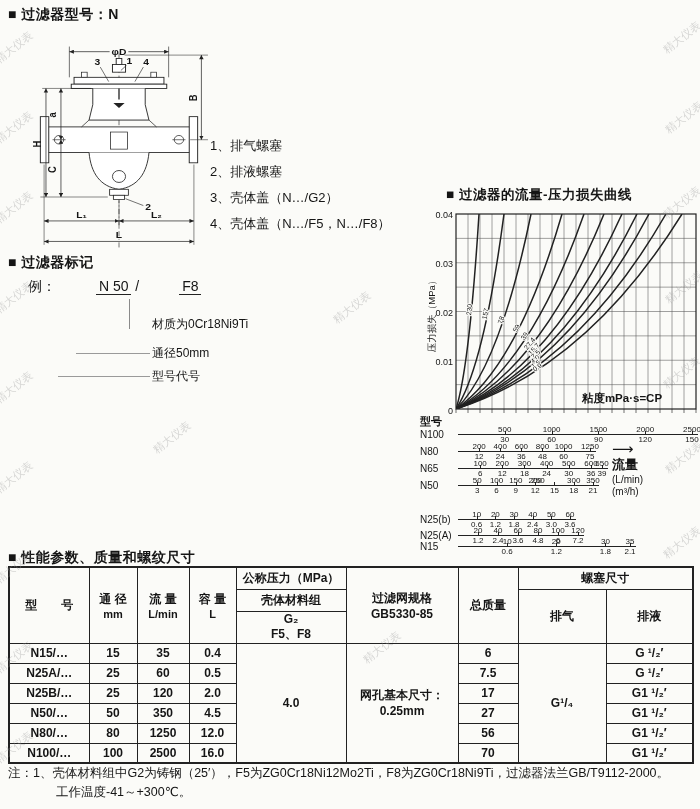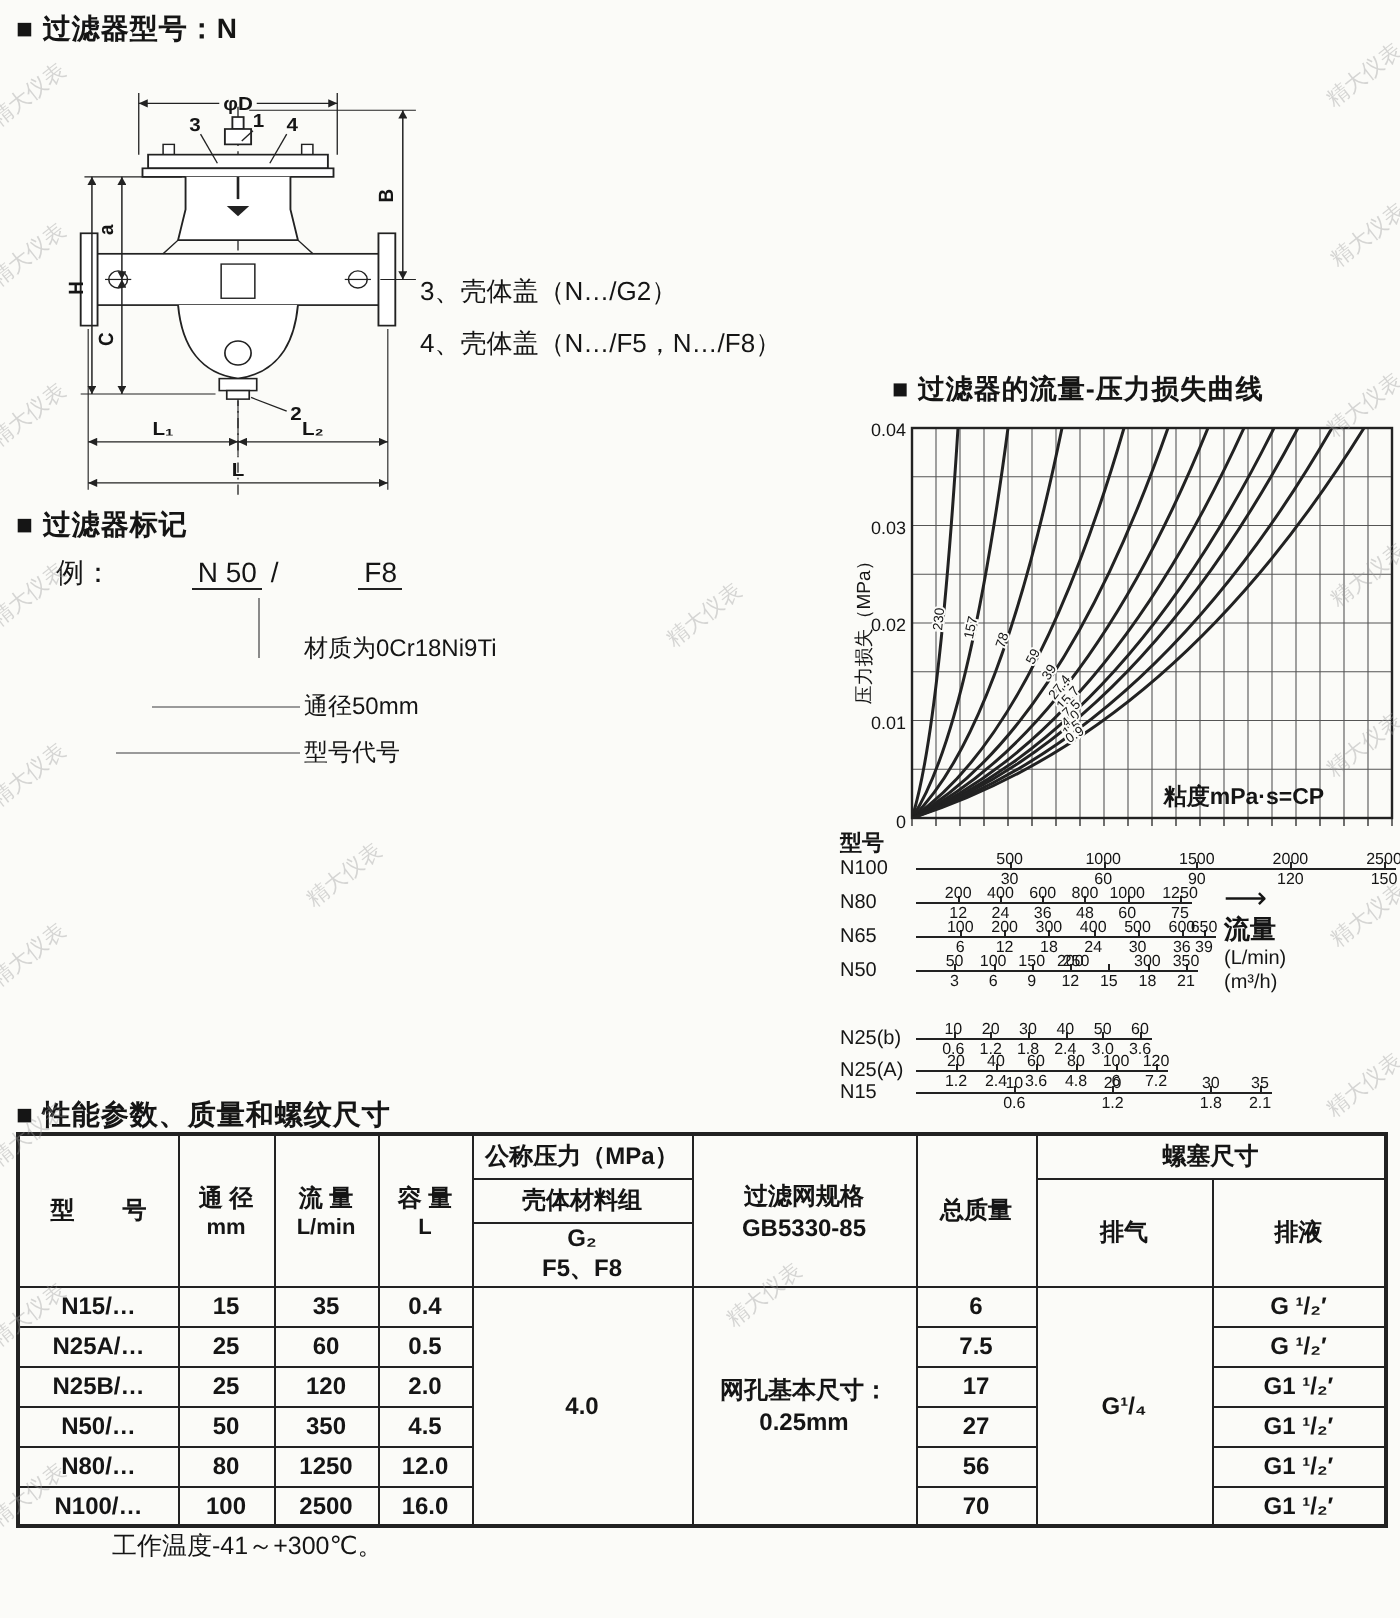--- a/index.html
+++ b/index.html
@@ -142,20 +142,22 @@
     <text transform="rotate(-90 27 124)" x="27" y="124">H</text>
     <text transform="rotate(-90 43 154)" x="43" y="154">C</text>
     <text transform="rotate(-90 193 70)" x="193" y="70">B</text>
     <text x="70" y="210">L₁</text>
     <text x="150" y="210">L₂</text>
     <text x="110" y="234">L</text>
   </g>
 </svg>
 
 <div id="parts-list">
+  <div>1、排气螺塞</div>
+  <div>2、排液螺塞</div>
   <div>3、壳体盖（N…/G2）</div>
   <div>4、壳体盖（N…/F5，N…/F8）</div>
 </div>
 
 <div id="marking-example">
   <span>例：</span>
   <span class="u">N 50</span>
   <span>/</span>
   <span class="u">F8</span>
 </div>
@@ -522,20 +524,21 @@
         <td>100</td>
         <td>2500</td>
         <td>16.0</td>
         <td>70</td>
         <td>G1 ¹/₂′</td>
       </tr>
     </tbody>
 </table>
 
 <div id="notes">
+  <div>注：1、壳体材料组中G2为铸钢（25′），F5为ZG0Cr18Ni12Mo2Ti，F8为ZG0Cr18Ni9Ti，过滤器法兰GB/T9112-2000。</div>
   <div id="note-line2">工作温度-41～+300℃。</div>
 </div>
 
 <span class="wm" style="left: -8px; top: 40px;">精大仪表</span>
 <span class="wm" style="left: -8px; top: 120px;">精大仪表</span>
 <span class="wm" style="left: -8px; top: 200px;">精大仪表</span>
 <span class="wm" style="left: -8px; top: 290px;">精大仪表</span>
 <span class="wm" style="left: -8px; top: 380px;">精大仪表</span>
 <span class="wm" style="left: -8px; top: 470px;">精大仪表</span>
 <span class="wm" style="left: -8px; top: 560px;">精大仪表</span>

